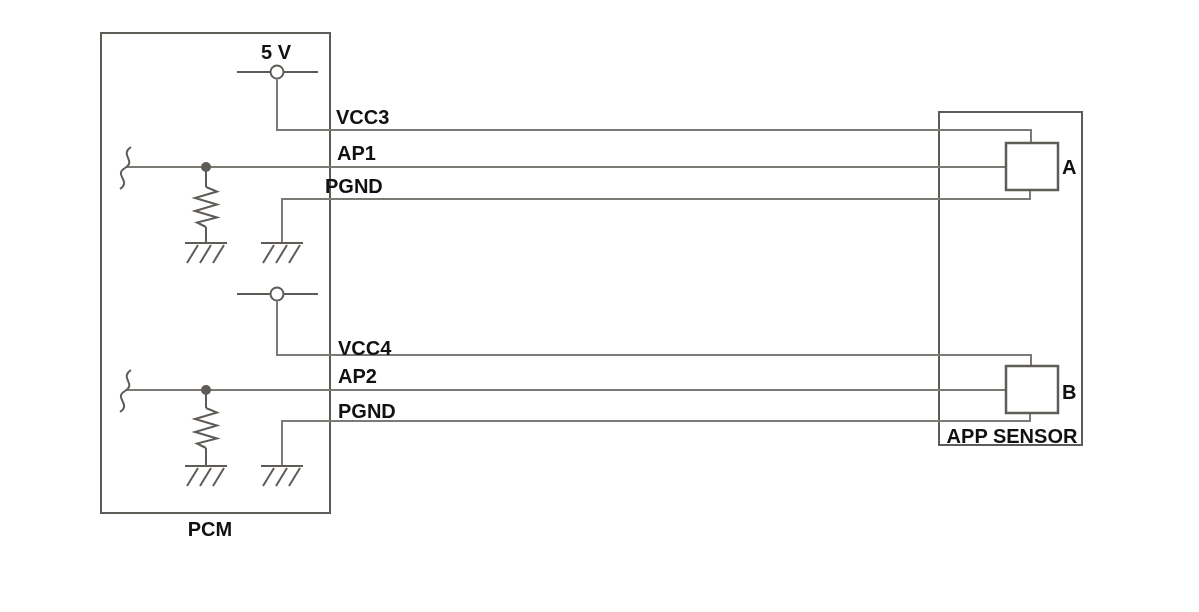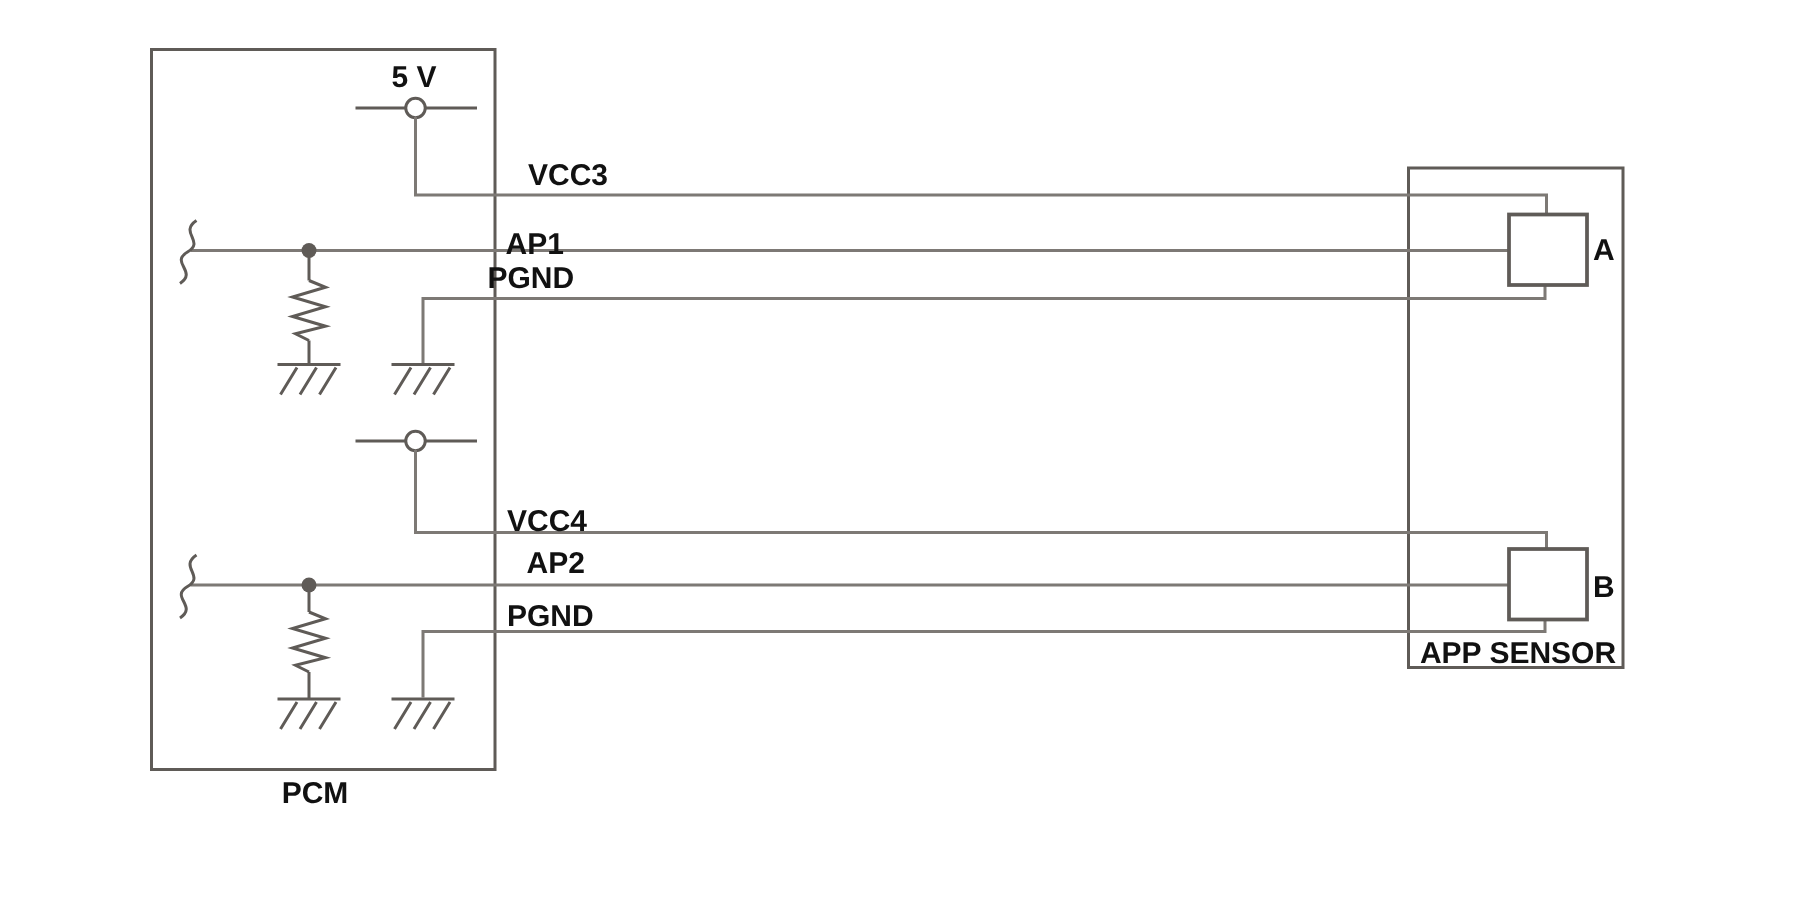--- a/index.html
+++ b/index.html
@@ -120,26 +120,26 @@
     <g>
       <rect class="sq" x="1006" y="143" width="52" height="47"></rect>
     </g>
     <g>
       <rect class="sq" x="1006" y="366" width="52" height="47"></rect>
     </g>
   </svg>
 
   <span class="lbl center" style="left:276px;top:52px">5 V</span>
 
-  <span class="lbl" style="left:352px;top:117px">VCC3</span>
-  <span class="lbl" style="left:337px;top:163px">AP1</span>
+  <span class="lbl" style="left:336px;top:117px">VCC3</span>
+  <span class="lbl" style="left:337px;top:153px">AP1</span>
   <span class="lbl" style="left:325px;top:186px">PGND</span>
 
   <span class="lbl" style="left:338px;top:348px">VCC4</span>
-  <span class="lbl" style="left:351px;top:376px">AP2</span>
+  <span class="lbl" style="left:338px;top:376px">AP2</span>
   <span class="lbl" style="left:338px;top:411px">PGND</span>
 
   <span class="lbl" style="left:1062px;top:167px">A</span>
   <span class="lbl" style="left:1062px;top:392px">B</span>
 
   <span class="lbl center" style="left:210px;top:529px">PCM</span>
   <span class="lbl center" style="left:1012px;top:436px">APP SENSOR</span>
 
 </div>
 

